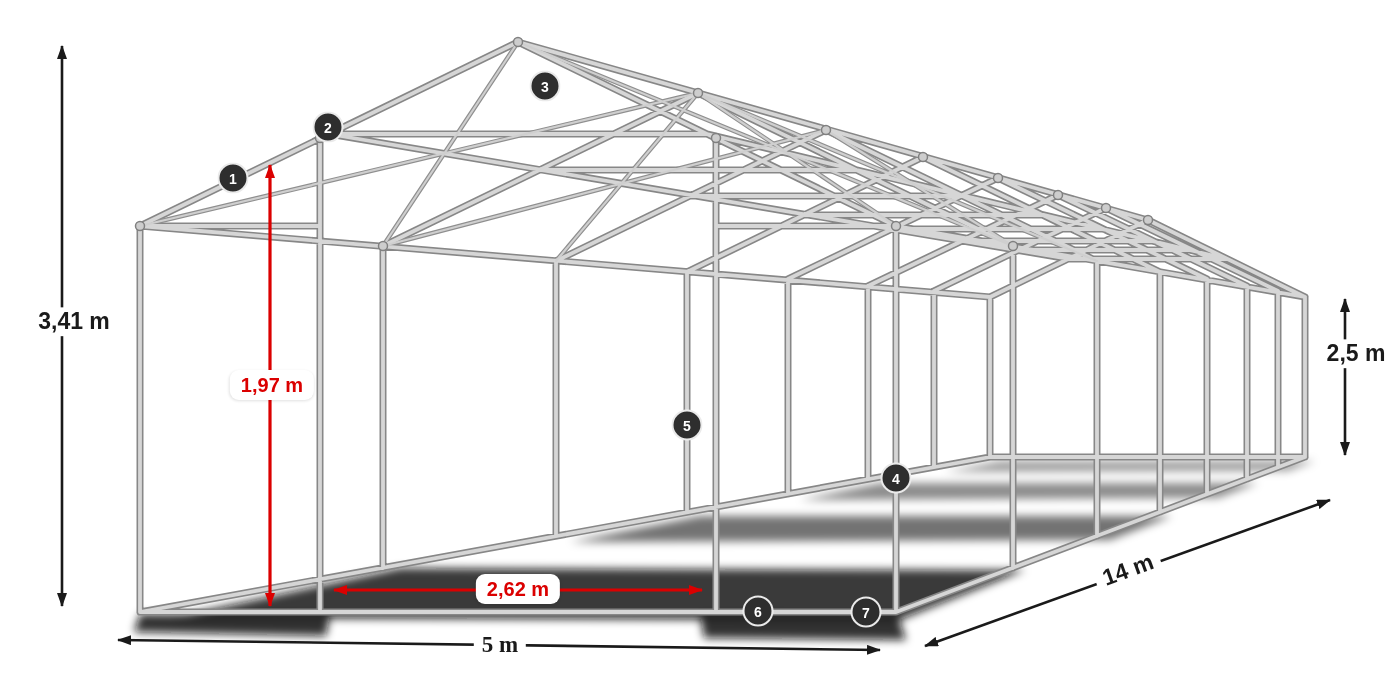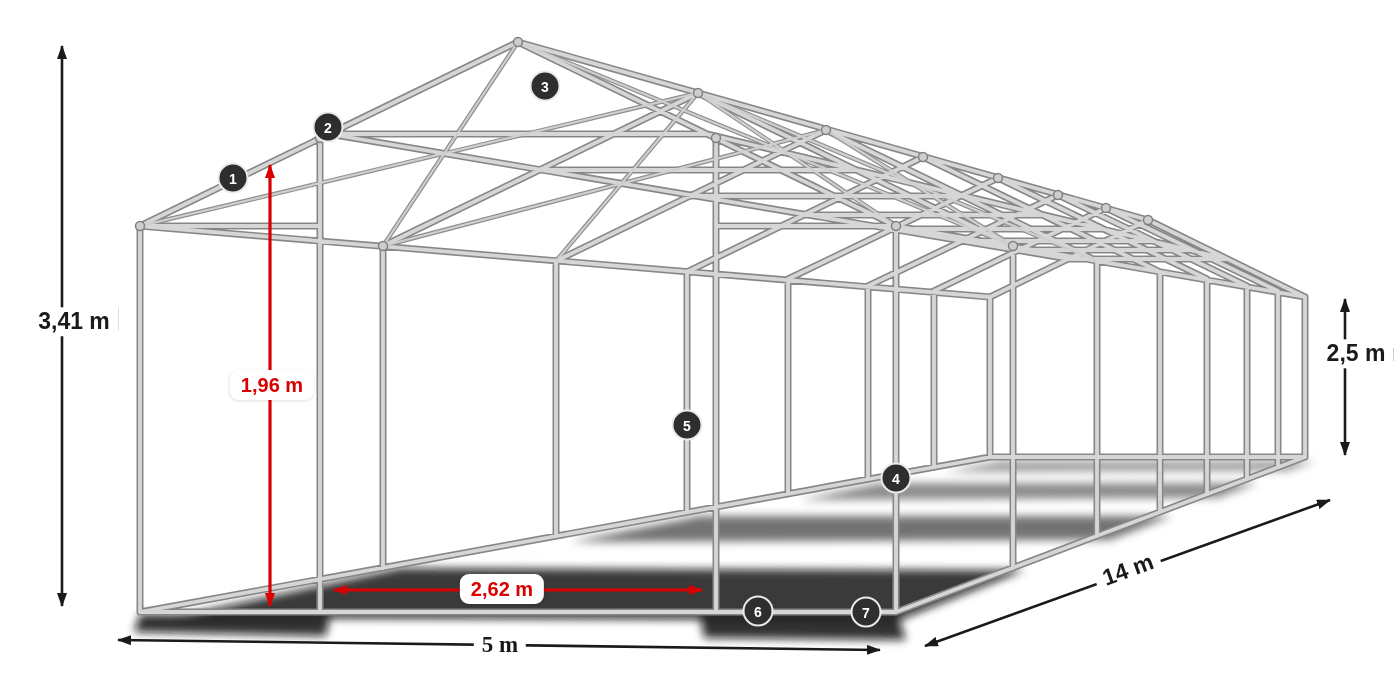--- a/index.html
+++ b/index.html
@@ -141,22 +141,22 @@
       <line class="dim-line" x1="925" y1="646" x2="1330" y2="500" marker-start="url(#ah-black)" marker-end="url(#ah-black)"></line>
       <line class="dim-line-red" x1="270" y1="165" x2="270" y2="606" marker-start="url(#ah-red)" marker-end="url(#ah-red)"></line>
       <line class="dim-line-red" x1="334" y1="590" x2="702" y2="590" marker-start="url(#ah-red)" marker-end="url(#ah-red)"></line>
     </g>
   </svg>
 
   <div class="dim-label" style="left:58px;top:322px;margin-left:16px;">3,41 m</div>
   <div class="dim-label" style="left:1356px;top:354px;">2,5 m</div>
   <div class="dim-label" style="left:500px;top:645px;font-family:Liberation Serif, serif;">5 m</div>
   <div class="dim-label rot" style="left:1128px;top:570px;">14 m</div>
-  <div class="dim-label red" style="left:272px;top:385px;">1,96 m</div>
-  <div class="dim-label red" style="left:502px;top:589px;">2,62 m</div>
+  <div class="dim-label red" style="left:272px;top:385px;">1,97 m</div>
+  <div class="dim-label red" style="left:518px;top:589px;">2,62 m</div>
 
   <div class="badge" style="left:233px;top:178px;">1</div>
   <div class="badge" style="left:328px;top:127px;">2</div>
   <div class="badge" style="left:545px;top:86px;">3</div>
   <div class="badge" style="left:896px;top:478px;">4</div>
   <div class="badge" style="left:687px;top:425px;">5</div>
   <div class="badge" style="left:758px;top:611px;">6</div>
   <div class="badge" style="left:866px;top:612px;">7</div>
 </div>
 

